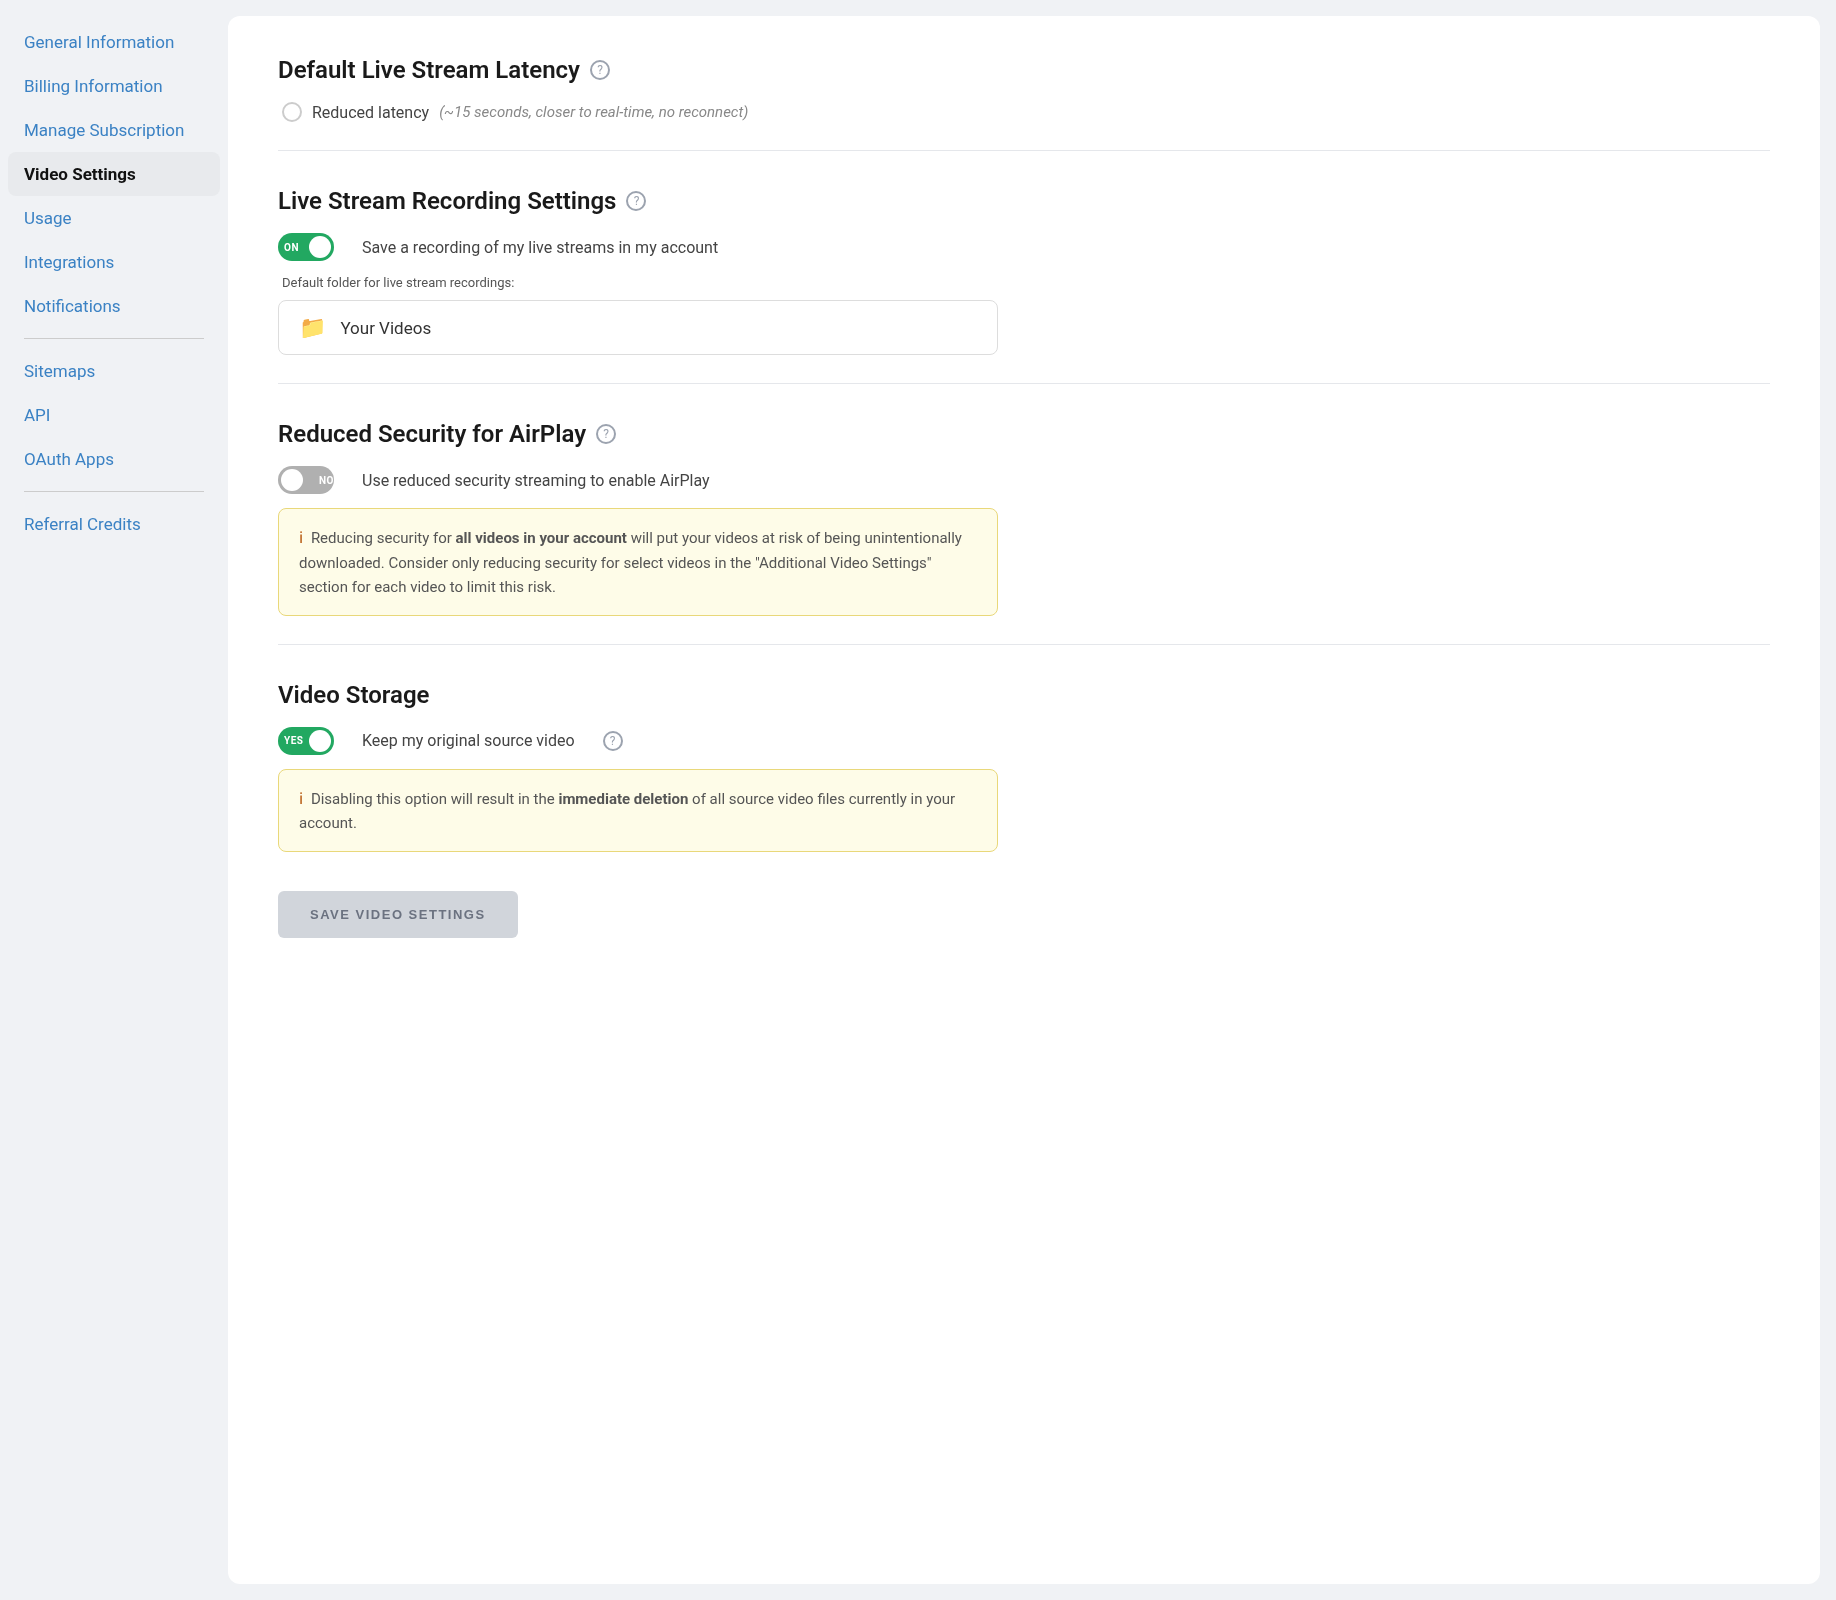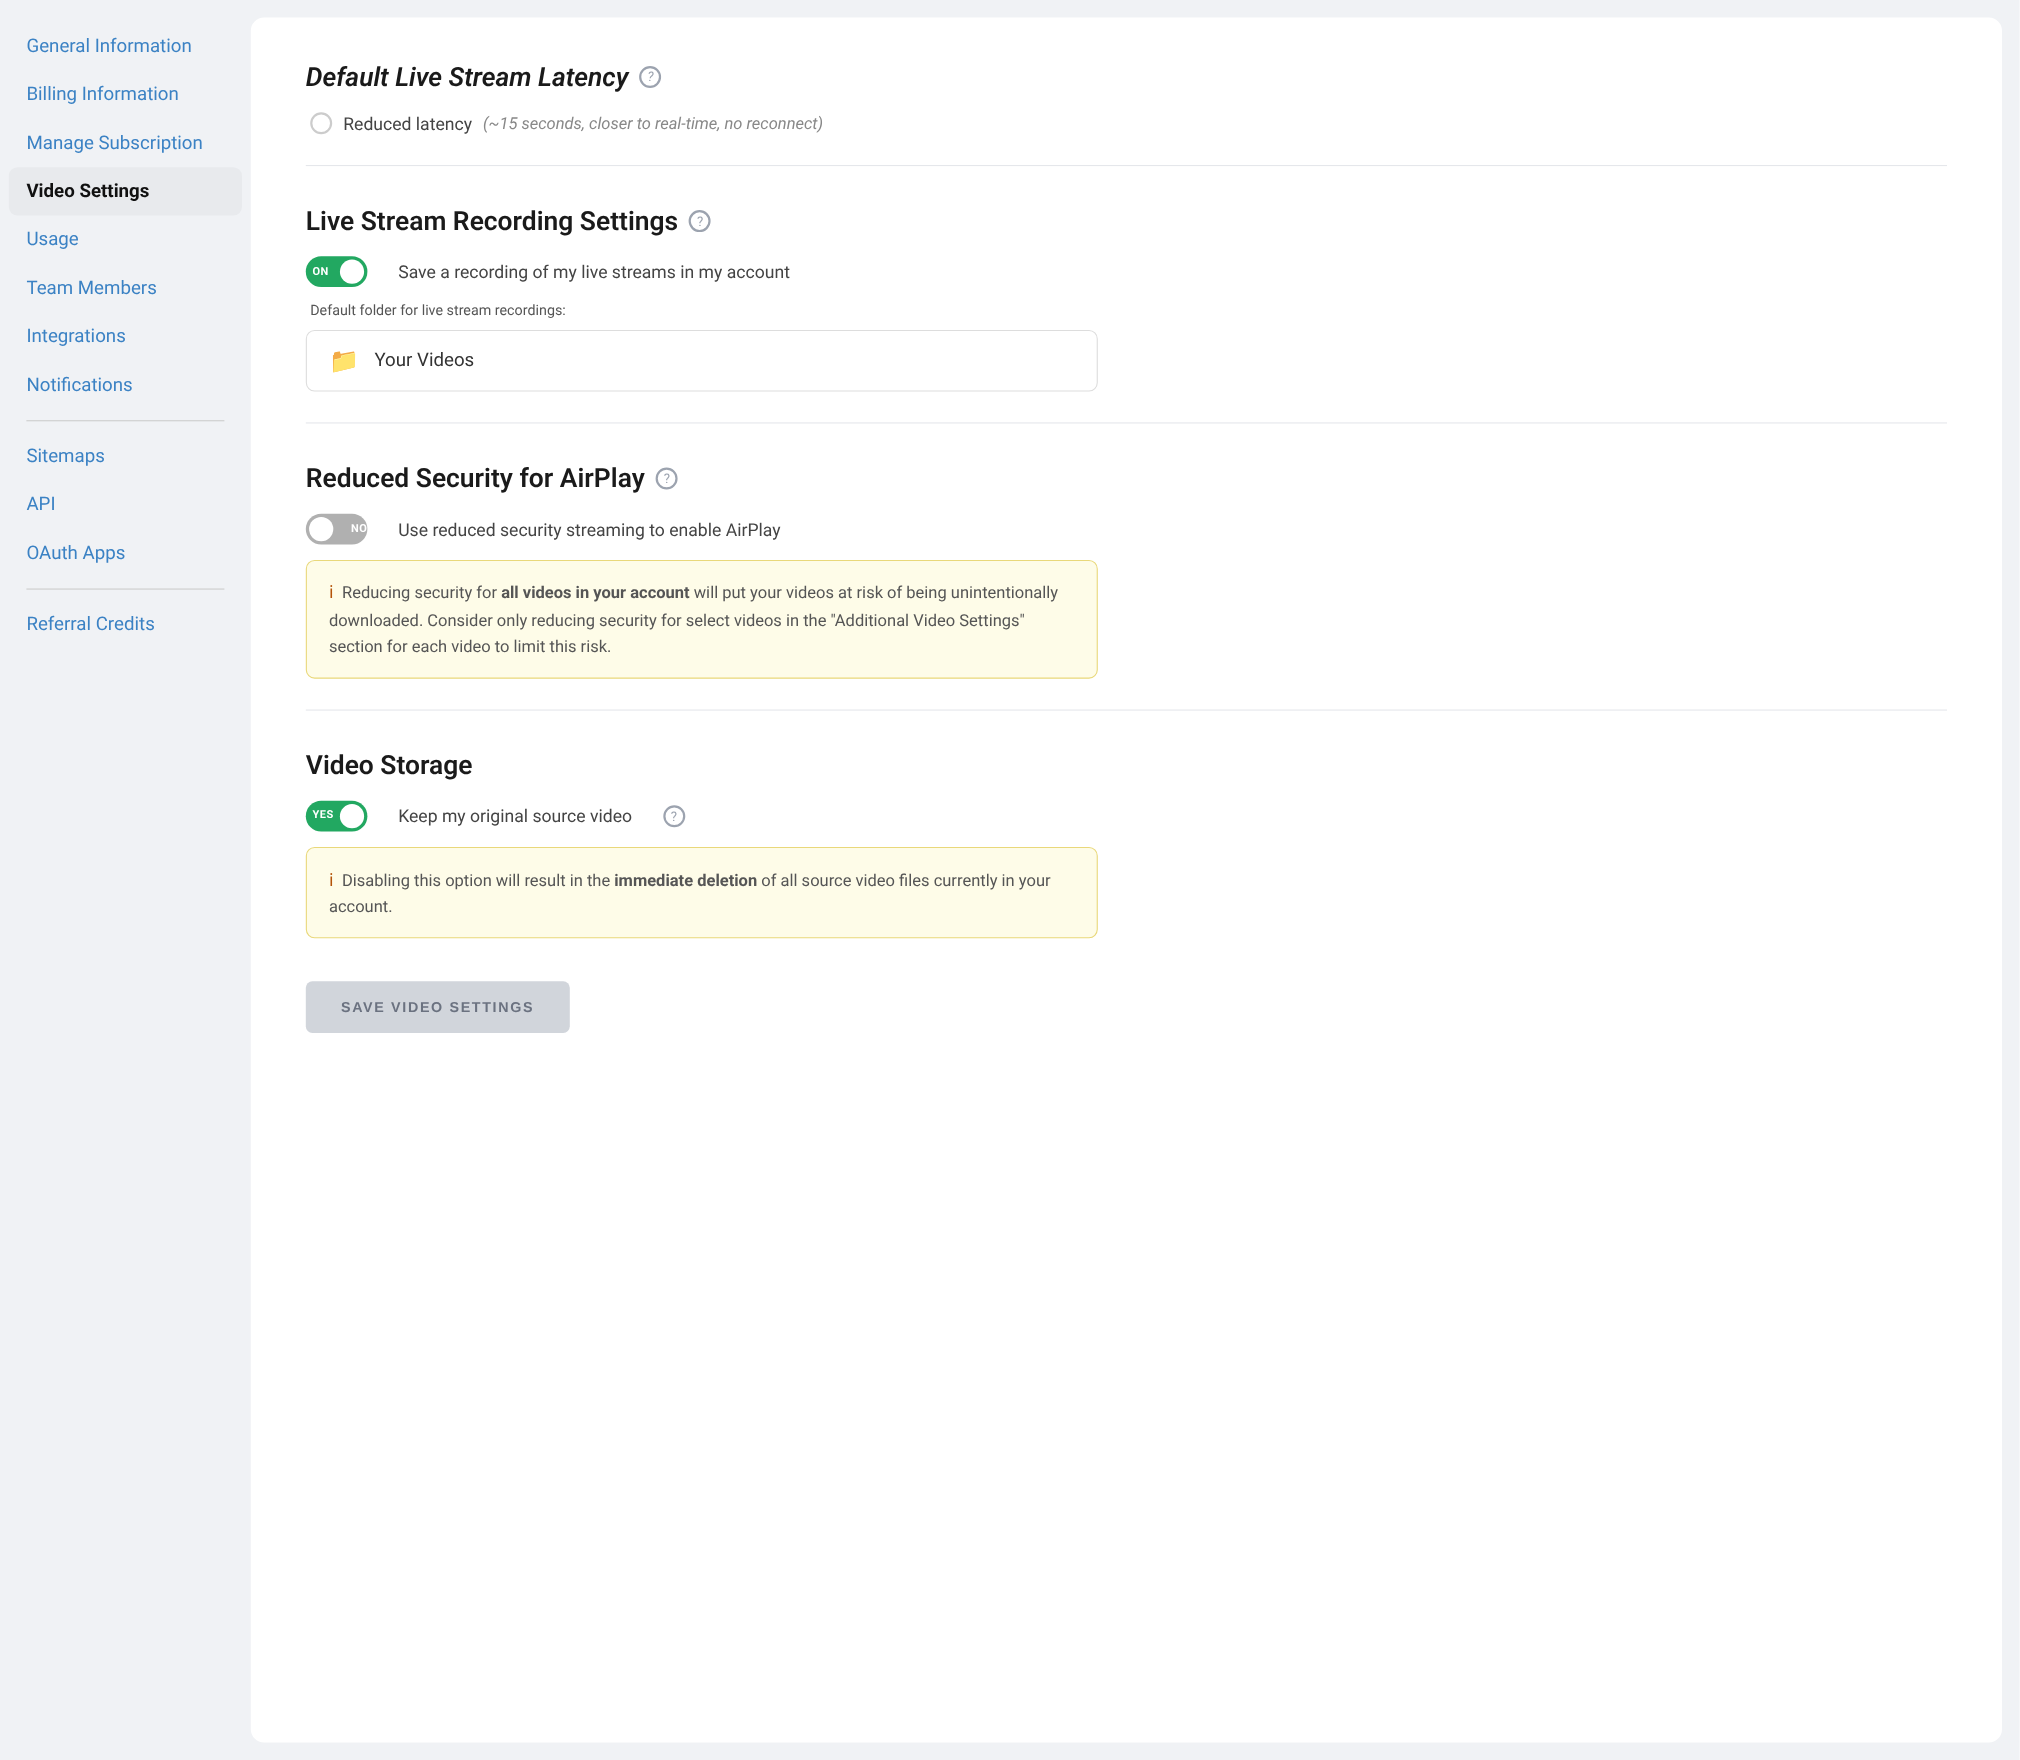--- a/index.html
+++ b/index.html
@@ -52,21 +52,20 @@
     
     .section-header {
       display: flex;
       align-items: center;
       gap: 10px;
       margin-bottom: 18px;
       margin-top: 36px;
     }
     .section-header:first-child {
       margin-top: 0;
-      font-style: italic;
     }
     .section-title {
       font-size: 24px;
       font-weight: 600;
       color: #1a1a1a;
     }
 
     
     .help-icon {
       width: 20px;
@@ -245,21 +244,20 @@
   </style>
 </head>
 <body>
 
 <nav class="sidebar">
   <a class="sidebar-item">General Information</a>
   <a class="sidebar-item">Billing Information</a>
   <a class="sidebar-item">Manage Subscription</a>
   <a class="sidebar-item active">Video Settings</a>
   <a class="sidebar-item">Usage</a>
-  <a class="sidebar-item">Team Members</a>
   <a class="sidebar-item">Integrations</a>
   <a class="sidebar-item">Notifications</a>
 
   <hr class="sidebar-divider">
 
   <a class="sidebar-item">Sitemaps</a>
   <a class="sidebar-item">API</a>
   <a class="sidebar-item">OAuth Apps</a>
 
   <hr class="sidebar-divider">

